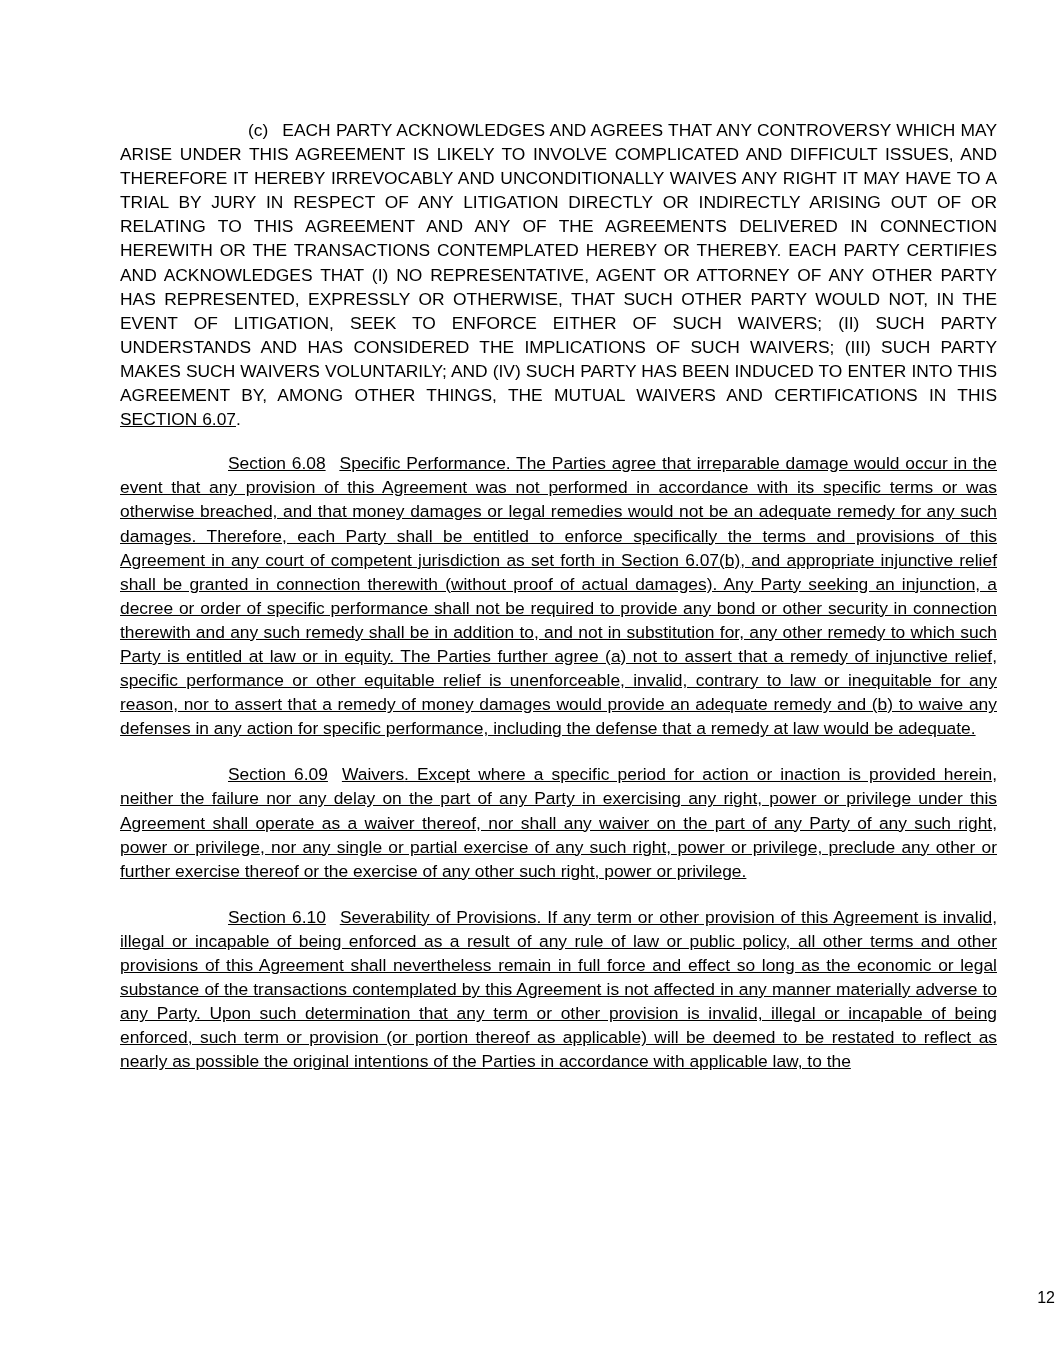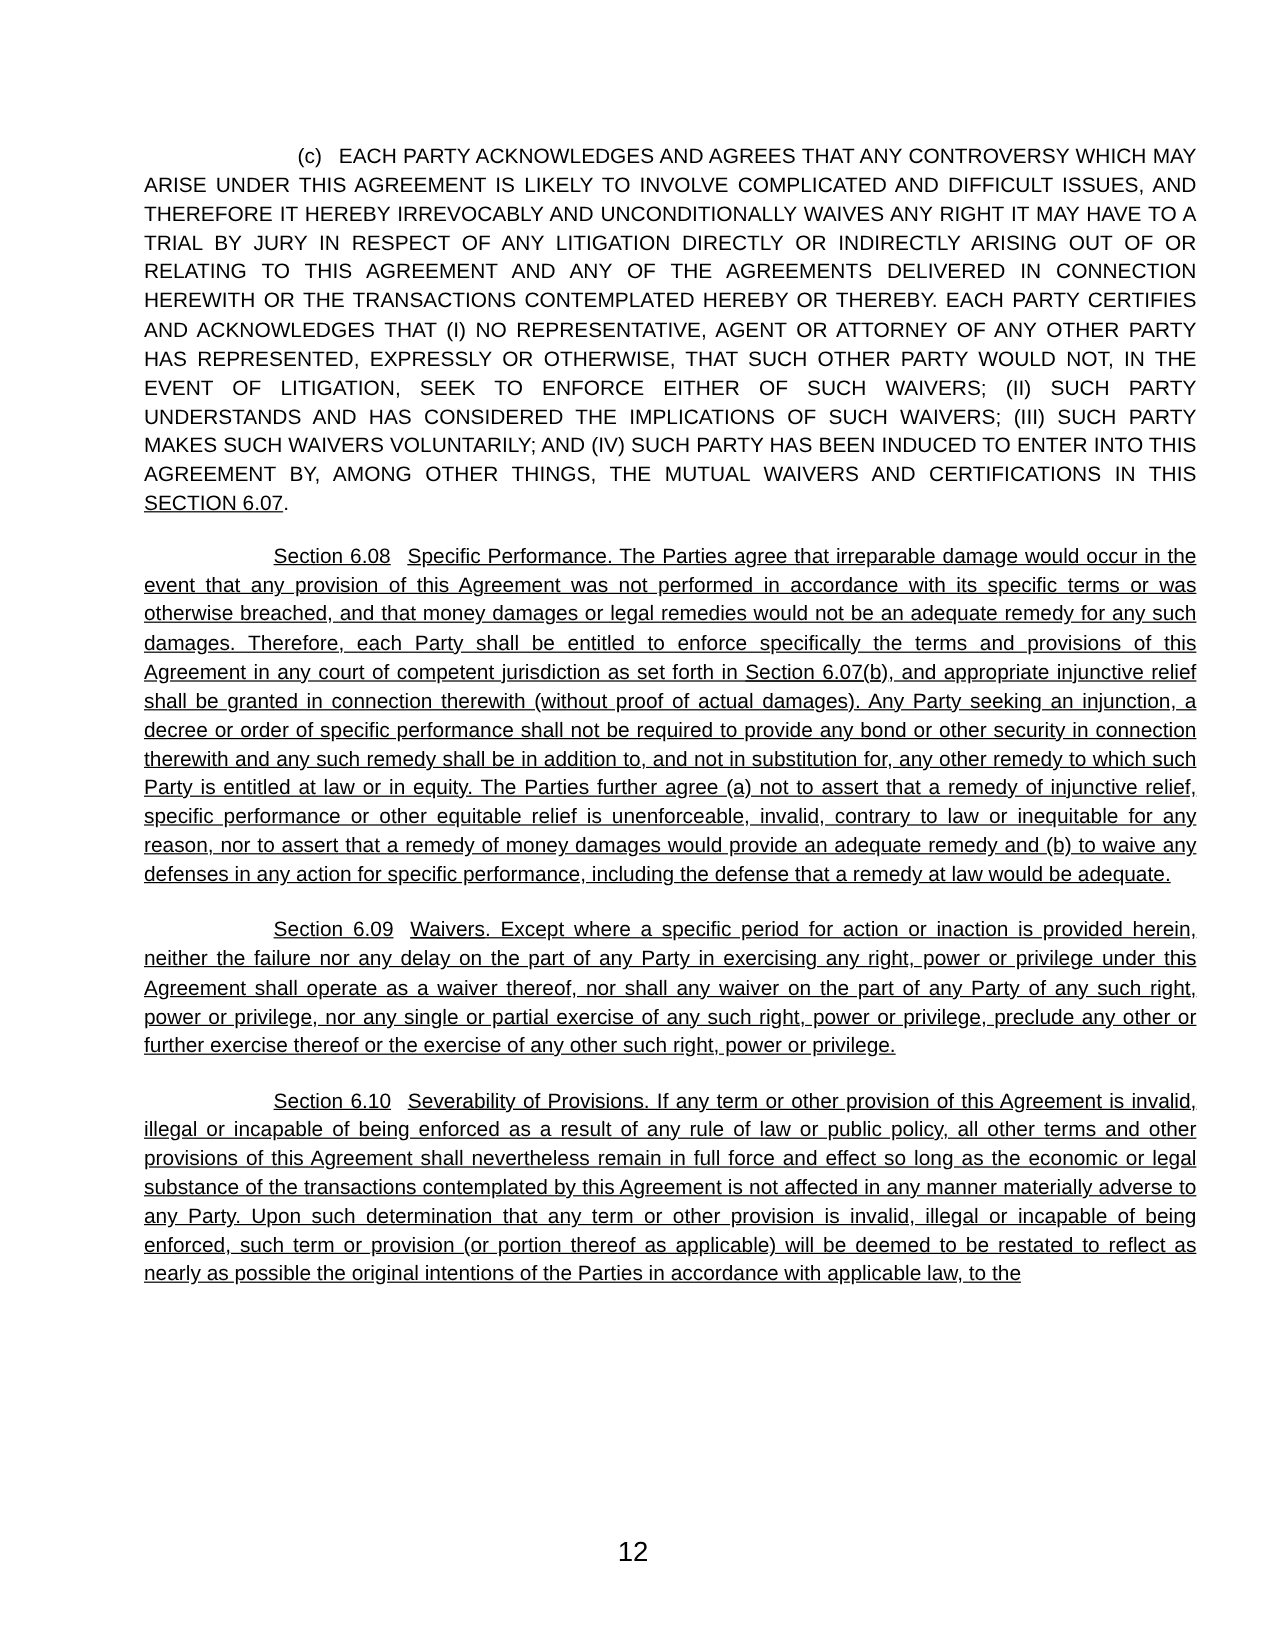--- a/index.html
+++ b/index.html
@@ -52,22 +52,22 @@
   }
   .body-para {
     margin-bottom: 22px;
     text-decoration: underline;
   }
   .pagenum {
     position: absolute;
     left: 0;
     right: 0;
     bottom: 58px;
-    text-align: center;
-    font-size: 23px;
+    text-align: right;
+    font-size: 16px;
   }
 </style>
 </head>
 <body>
 
 <div class="page">
 
   <p class="para para-caps"><span class="lead-wide"></span><span>(c)</span><span class="gap-m"></span><span>EACH PARTY ACKNOWLEDGES AND AGREES THAT ANY CONTROVERSY WHICH MAY ARISE UNDER THIS AGREEMENT IS LIKELY TO INVOLVE COMPLICATED AND DIFFICULT ISSUES, AND THEREFORE IT HEREBY IRREVOCABLY AND UNCONDITIONALLY WAIVES ANY RIGHT IT MAY HAVE TO A TRIAL BY JURY IN RESPECT OF ANY LITIGATION DIRECTLY OR INDIRECTLY ARISING OUT OF OR RELATING TO THIS AGREEMENT AND ANY OF THE AGREEMENTS DELIVERED IN CONNECTION HEREWITH OR THE TRANSACTIONS CONTEMPLATED HEREBY OR THEREBY.  EACH PARTY CERTIFIES AND ACKNOWLEDGES THAT (I) NO REPRESENTATIVE, AGENT OR ATTORNEY OF ANY OTHER PARTY HAS REPRESENTED, EXPRESSLY OR OTHERWISE, THAT SUCH OTHER PARTY WOULD NOT, IN THE EVENT OF LITIGATION, SEEK TO ENFORCE EITHER OF SUCH WAIVERS; (II) SUCH PARTY UNDERSTANDS AND HAS CONSIDERED THE IMPLICATIONS OF SUCH WAIVERS; (III) SUCH PARTY MAKES SUCH WAIVERS VOLUNTARILY; AND (IV) SUCH PARTY HAS BEEN INDUCED TO ENTER INTO THIS AGREEMENT BY, AMONG OTHER THINGS, THE MUTUAL WAIVERS AND CERTIFICATIONS IN THIS </span><span class="u">SECTION 6.07</span><span>.</span></p>
 
   <p class="para body-para"><span class="lead"></span><span>Section 6.08</span><span class="gap-m"></span><span class="u">Specific Performance</span><span>.  The Parties agree that irreparable damage would occur in the event that any provision of this Agreement was not performed in accordance with its specific terms or was otherwise breached, and that money damages or legal remedies would not be an adequate remedy for any such damages.  Therefore, each Party shall be entitled to enforce specifically the terms and provisions of this Agreement in any court of competent jurisdiction as set forth in </span><span class="u">Section 6.07(b)</span><span>, and appropriate injunctive relief shall be granted in connection therewith (without proof of actual damages).  Any Party seeking an injunction, a decree or order of specific performance shall not be required to provide any bond or other security in connection therewith and any such remedy shall be in addition to, and not in substitution for, any other remedy to which such Party is entitled at law or in equity.  The Parties further agree (a) not to assert that a remedy of injunctive relief, specific performance or other equitable relief is unenforceable, invalid, contrary to law or inequitable for any reason, nor to assert that a remedy of money damages would provide an adequate remedy and (b) to waive any defenses in any action for specific performance, including the defense that a remedy at law would be adequate.</span></p>

